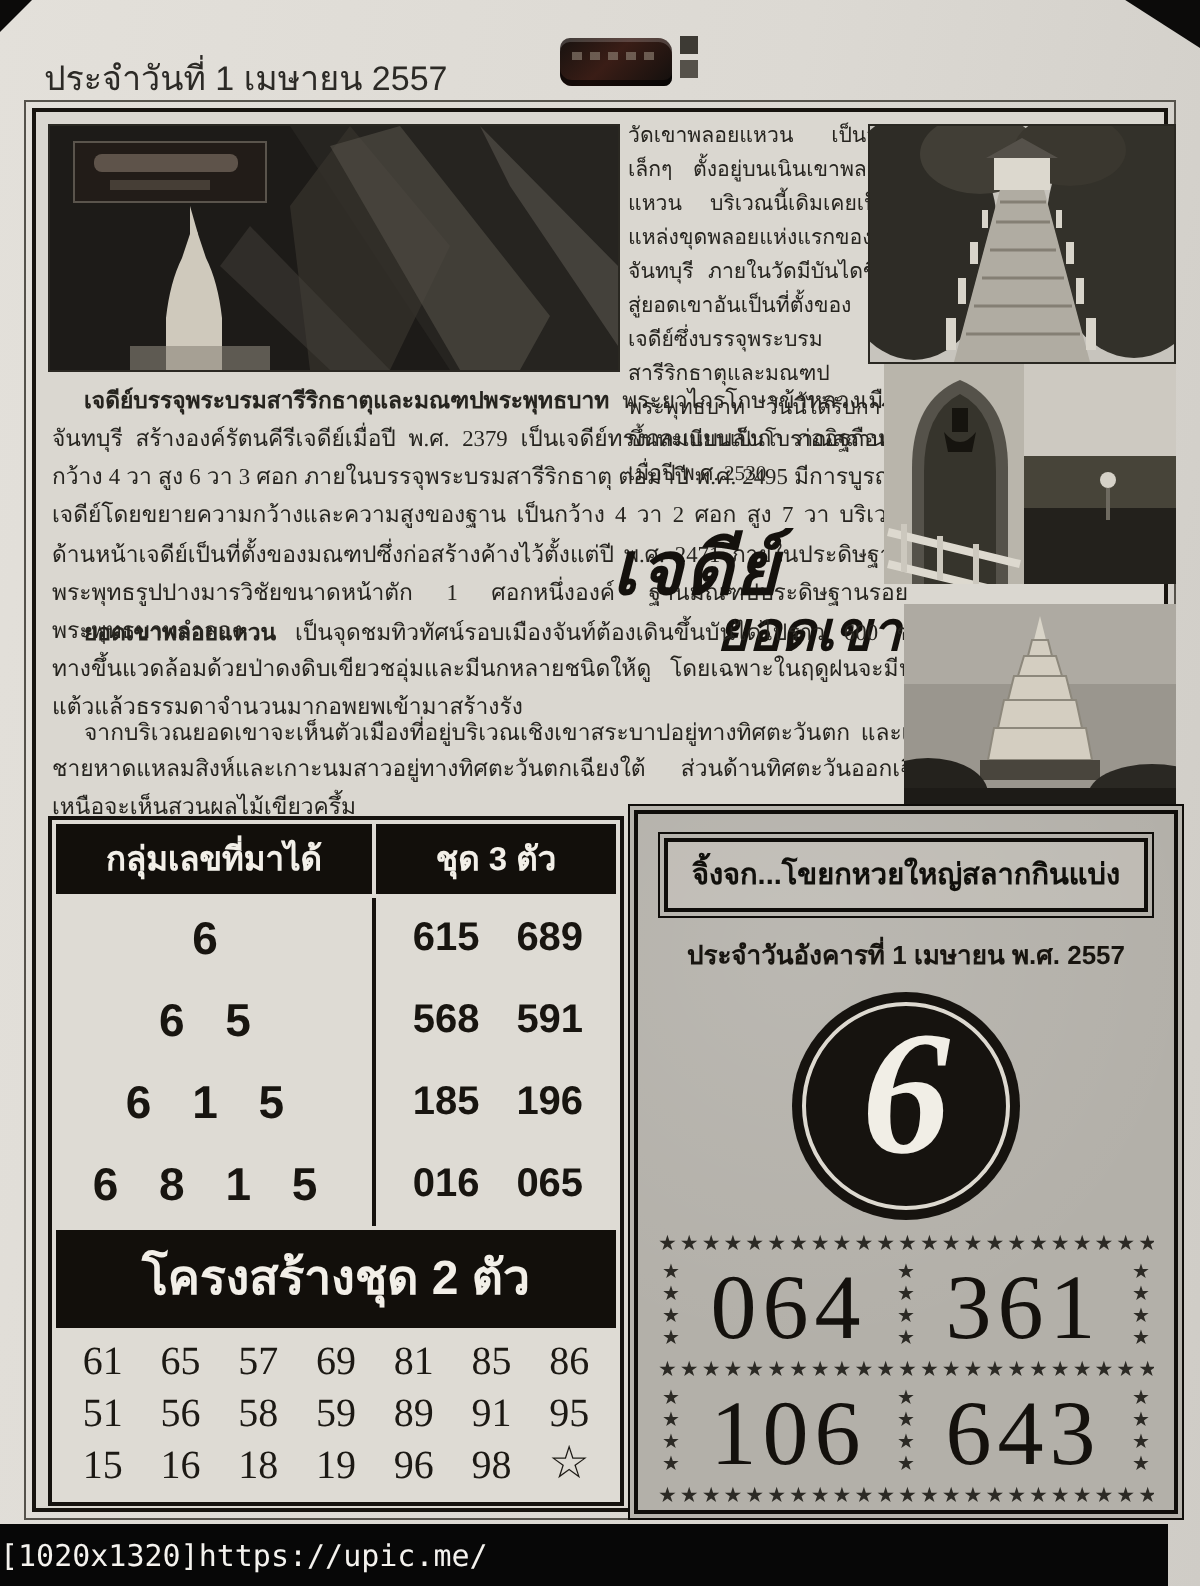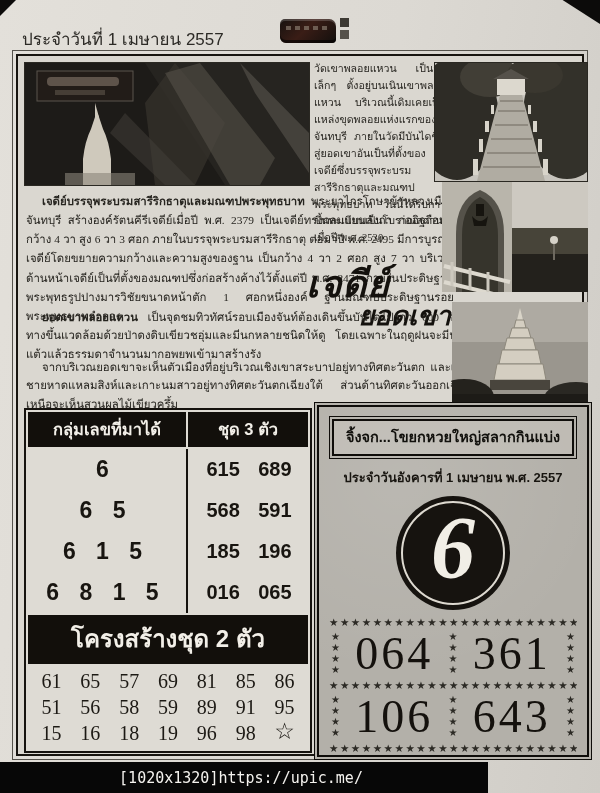--- a/index.html
+++ b/index.html
@@ -108,22 +108,22 @@
   .star-frame { margin:6px 10px 0; }
   .star-row { text-align:center; white-space:nowrap; overflow:hidden; height:13px;
     line-height:13px; font-size:10.5px; color:#2c2a25; letter-spacing:1.5px; }
   .num-band { display:flex; align-items:center; height:50px; }
   .star-col { width:13px; font-size:10px; line-height:11px; color:#2c2a25;
     word-break:break-all; text-align:center; overflow:hidden; height:46px; }
   .big-num { flex:1; text-align:center; font-family:"Liberation Serif", serif;
     font-weight:normal; font-size:46px; color:#14110d; letter-spacing:3px; line-height:48px; }
 
   
-  .bottom-bar { position:absolute; left:0; top:762px; width:488px; height:31px;
-    background:#070707; display:flex; align-items:center; justify-content:center; }
+  .bottom-bar { position:absolute; left:0; top:762px; width:584px; height:31px;
+    background:#070707; display:flex; align-items:center; justify-content:flex-start; }
   .bottom-bar span { color:#f4f2ee; font-size:15px; font-family:"DejaVu Sans Mono", monospace;
     padding-right:6px; letter-spacing:0; }
 </style>
 </head>
 <body>
 
 <div class="corner-tl"></div>
 <div class="corner-tr"></div>
 
 <div class="dateline">ประจำวันที่ 1 เมษายน 2557</div>

